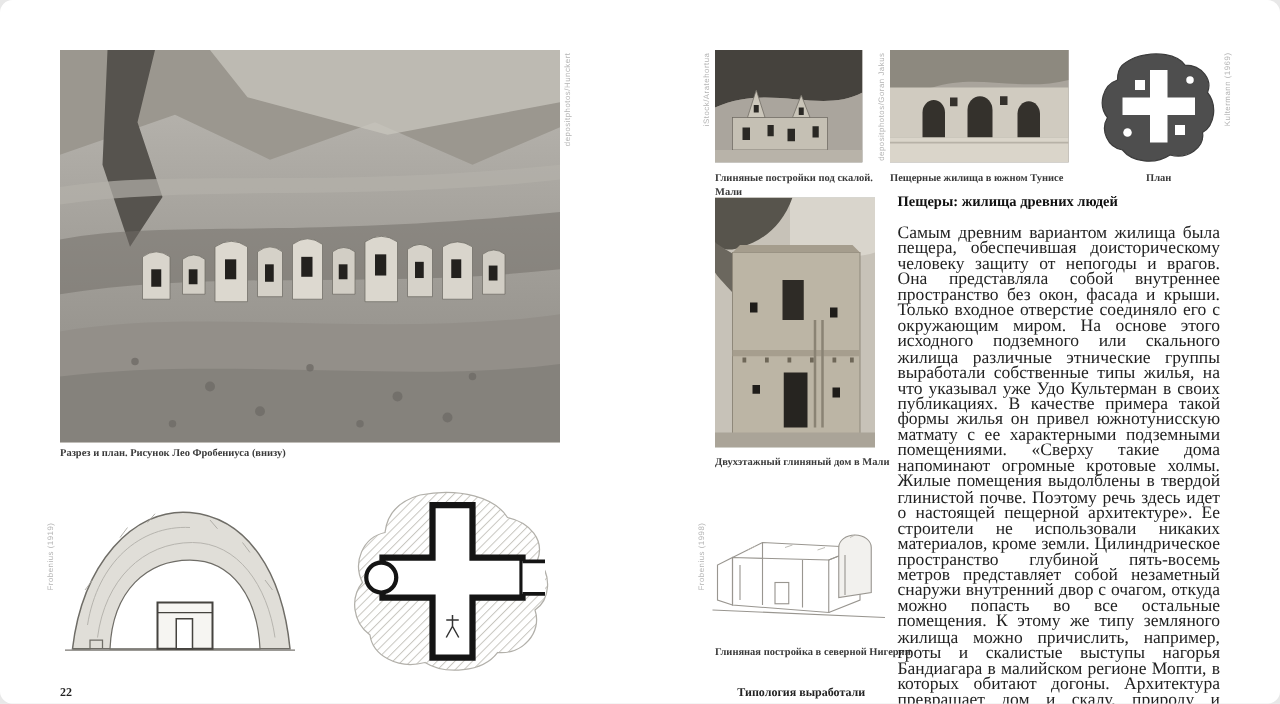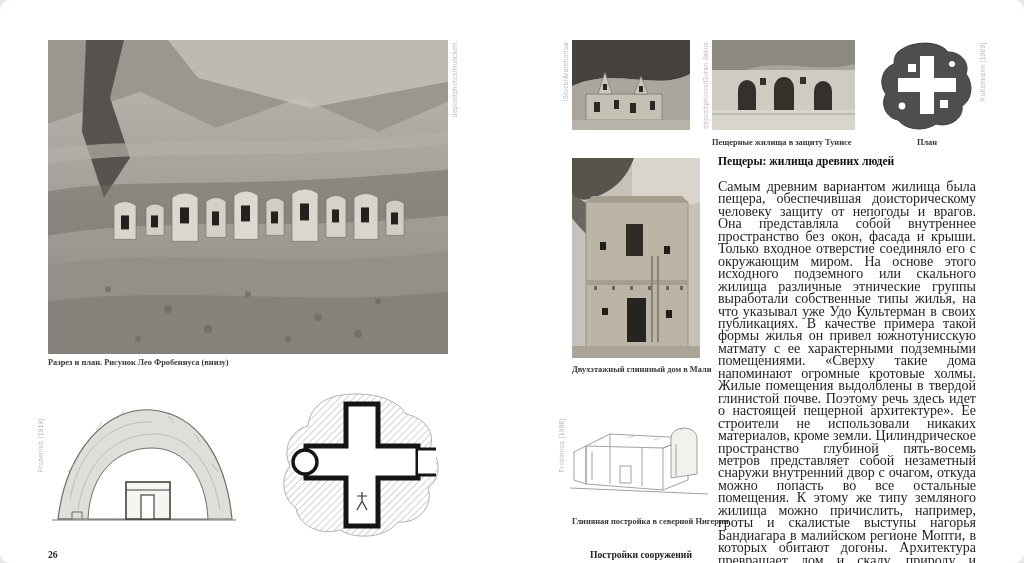--- a/index.html
+++ b/index.html
@@ -142,39 +142,40 @@
           <rect x="42" y="60" width="5" height="9"></rect>
         <rect x="58" y="63" width="6" height="10"></rect>
           <rect x="78" y="61" width="5" height="9"></rect>
         <rect x="31" y="44" width="4" height="6"></rect>
           <rect x="67" y="46" width="4" height="6"></rect>
       </g>
       <rect x="0" y="80" width="118" height="10" fill="#b8b3a9"></rect>
     </svg>
   </div>
   <div class="abs vcred" style="left:562px;top:42px;">iStock/Aratehortua</div>
+  <div class="abs caption" style="left:572px;top:137px;width:138px;">Глиняные постройки под скалой. Мали</div>
 
   <div class="abs photo" style="left:712px;top:40px;width:143px;height:90px;">
     <svg viewBox="0 0 143 90" preserveAspectRatio="none">
       <rect width="143" height="90" fill="#a9a49c"></rect>
       <path d="M0,0 H143 V24 C104,34 70,18 34,30 C20,34 8,28 0,32 Z" fill="#8d897f"></path>
       <rect x="0" y="30" width="143" height="40" fill="#d0cbc0"></rect>
       <g fill="#34312c">
         <path d="M26,70 V50 a9,10 0 0 1 18,0 V70 Z"></path>
         <path d="M62,70 V48 a10,11 0 0 1 20,0 V70 Z"></path>
         <path d="M102,70 V51 a9,10 0 0 1 18,0 V70 Z"></path>
         <rect x="48" y="38" width="6" height="7"></rect>
           <rect x="88" y="37" width="6" height="7"></rect>
       </g>
       <rect x="0" y="70" width="143" height="20" fill="#dad5ca"></rect>
       <path d="M0,74 H143" stroke="#b7b2a7" stroke-width="1.4"></path>
     </svg>
   </div>
   <div class="abs vcred" style="left:702px;top:42px;">depositphotos/Goran Jakus</div>
-  <div class="abs caption" style="left:712px;top:137px;width:150px;">Пещерные жилища в защиту Тунисе</div>
+  <div class="abs caption" style="left:712px;top:137px;width:150px;">Пещерные жилища в южном Тунисе</div>
 
   <div class="abs drawing" style="left:878px;top:40px;width:98px;height:90px;">
     <svg viewBox="0 0 98 90">
       <path d="M30,6 C48,0 64,4 70,12 C84,12 92,24 88,34 C96,44 94,60 84,66 C86,78 72,88 58,84 C46,92 28,90 20,80 C8,78 2,64 8,54 C0,44 4,28 16,24 C16,12 22,10 30,6 Z" fill="#4e4e4e" stroke="#3c3c3c" stroke-width="1"></path>
       <rect x="42" y="16" width="14" height="58" fill="#ffffff"></rect>
       <rect x="20" y="38" width="58" height="14" fill="#ffffff"></rect>
       <rect x="30" y="24" width="8" height="8" fill="#ffffff"></rect>
       <rect x="62" y="60" width="8" height="8" fill="#ffffff"></rect>
       <circle cx="24" cy="66" r="3.4" fill="#ffffff"></circle>
       <circle cx="74" cy="24" r="3" fill="#ffffff"></circle>
@@ -237,17 +238,17 @@
           <line x1="112" y1="42" x2="116" y2="40"></line>
       </g>
     </svg>
   </div>
   <div class="abs vcred" style="left:558px;top:418px;">Frobenius (1998)</div>
   <div class="abs caption" style="left:572px;top:516px;width:160px;">Глиняная постройка в северной Нигерии</div>
 
   <div class="abs heading" style="left:718px;top:155px;width:258px;">Пещеры: жилища древних людей</div>
   <div class="abs bodytext" style="left:718px;top:181px;width:258px;">Самым древним вариантом жилища была пещера, обеспечившая доисторическому человеку защиту от непогоды и врагов. Она представляла собой внутреннее пространство без окон, фасада и крыши. Только входное отверстие соединяло его с окружающим миром. На основе этого исходного подземного или скального жилища различные этнические группы выработали собственные типы жилья, на что указывал уже Удо Культерман в своих публикациях. В качестве примера такой формы жилья он привел южнотунисскую матмату с ее характерными подземными помещениями. «Сверху такие дома напоминают огромные кротовые холмы. Жилые помещения выдолблены в твердой глинистой почве. Поэтому речь здесь идет о настоящей пещерной архитектуре». Ее строители не использовали никаких материалов, кроме земли. Цилиндрическое пространство глубиной пять-восемь метров представляет собой незаметный снаружи внутренний двор с очагом, откуда можно попасть во все остальные помещения. К этому же типу земляного жилища можно причислить, например, гроты и скалистые выступы нагорья Бандиагара в малийском регионе Мопти, в которых обитают догоны. Архитектура превращает дом и скалу, природу и культуру в единое целое. Догоны, как и другие народы сухого региона Сахель, строят свои дома из глины. Однокомнатные здания с глиняными стенами без фундаментов, как ячейки сот, сливаются в целые комплексы. Дома накрыты плоскими крышами и, как правило, остаются одноэтажными, хотя в Йемене, например, глиняные постройки могут достигать девяти этажей.</div>
 
-  <div class="abs pagenum" style="left:48px;top:549px;">26</div>
-  <div class="abs running" style="left:551px;top:549px;width:180px;">Постройки сооружений</div>
+  <div class="abs pagenum" style="left:48px;top:549px;">22</div>
+  <div class="abs running" style="left:551px;top:549px;width:180px;">Типология выработали</div>
   <div class="abs pagenum" style="left:940px;top:549px;width:36px;text-align:right;margin-top:22px;">27</div>
 
 </div>
 
 </body></html>

